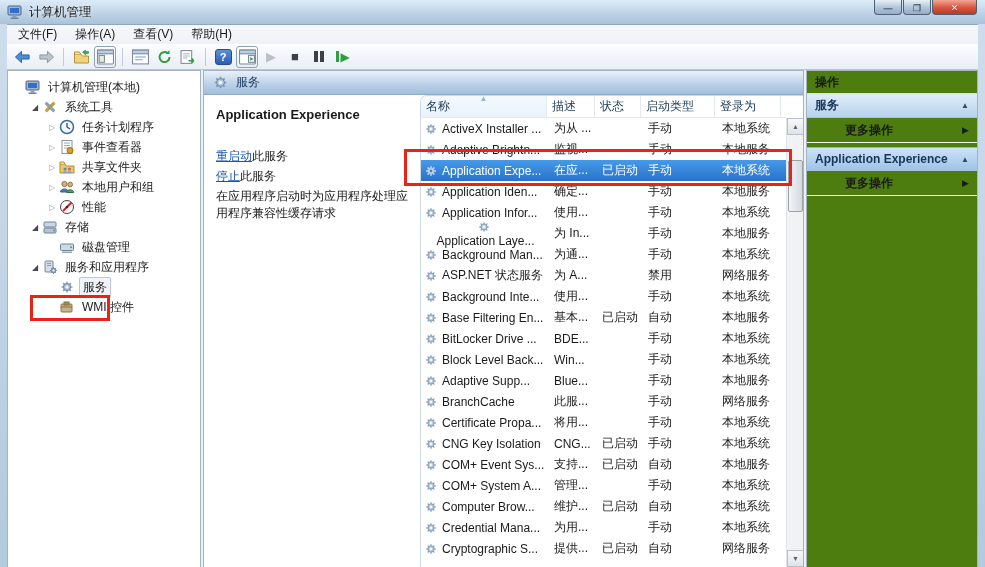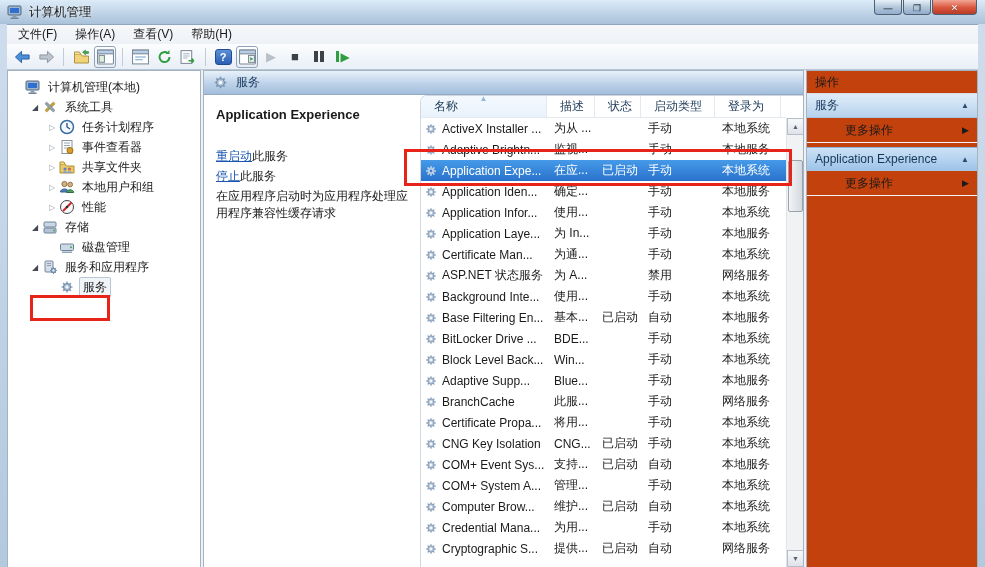--- a/index.html
+++ b/index.html
@@ -71,21 +71,21 @@
   .svc-title { font-weight:bold; font-size:13px; margin-bottom:26px; }
   .svc-link-line { margin-bottom:3px; }
   .svc-link-line a { color:#1a56b0; text-decoration:underline; cursor:pointer; }
   .svc-desc-label { margin-top:34px; }
   .svc-desc { margin-top:2px; line-height:17px; }
 
   .list-pane { position:absolute; left:216px; top:24px; right:0; bottom:0; background:#fff;
                border-left:1px solid #cfd8e2; border-top:1px solid #cfd8e2; border-radius:7px 0 0 0; overflow:hidden; }
   .list-header { position:absolute; top:0; left:0; right:17px; height:22px; display:flex;
                  border-bottom:1px solid #e3e9f0; background:#fff; }
-  .col-h { position:relative; height:100%; display:flex; align-items:center; padding-left:13px;
+  .col-h { position:relative; height:100%; display:flex; align-items:center; padding-left:5px;
            border-right:1px solid #e4e9ef; color:#24405e; cursor:default; }
   .col-h.sorted { background:linear-gradient(#f4f9fe,#e9f2fb); }
   .sort-arrow { position:absolute; top:-2px; left:50%; transform:translateX(-50%);
                 font-size:8px; color:#8fb8de; }
   .list-rows { position:absolute; top:22px; left:0; right:17px; bottom:0; }
   .svc-row { height:21px; display:flex; align-items:center; white-space:nowrap; cursor:default; }
   .svc-row .cell { overflow:hidden; padding-left:7px; flex:none; }
   .svc-row .cell.name { display:flex; align-items:center; padding-left:3px; }
   .svc-row .cell.name svg { width:14px; height:14px; margin-right:4px; flex:none; }
   .svc-row.selected { background:linear-gradient(#459ae8,#2a72cc); color:#fff; }
@@ -95,22 +95,22 @@
              border-left:1px solid #e0e3e8; }
   .scroll-btn { position:absolute; left:0; width:17px; height:17px; background:linear-gradient(#f7f8fa,#dfe3e9);
                 border:1px solid #b8bfc9; display:flex; align-items:center; justify-content:center;
                 font-size:7px; color:#5a6470; }
   .scroll-btn.up { top:0; }
   .scroll-btn.down { bottom:0; }
   .scroll-thumb { position:absolute; left:1px; width:15px; top:42px; height:52px;
                   background:linear-gradient(90deg,#f2f4f6,#d4d9e0); border:1px solid #9aa2ac; border-radius:2px; }
 
   
-  .actions-pane { position:absolute; left:799px; top:0; right:0; bottom:0; background:#c2410c;
-                  border:1px solid #a5b2c0; border-bottom:none; }
+  .actions-pane { position:absolute; left:799px; top:0; right:0; bottom:0; background:#4d7c0f;
+                  border:1px solid #a5b2c0; border-bottom:none;font-weight:bold; }
   .actions-title { height:23px; display:flex; align-items:center; padding-left:8px;
                    border-bottom:1px solid #d8dee6; color:#1a1a1a; }
   .action-section-header { height:24px; display:flex; align-items:center; padding:0 8px;
                            background:linear-gradient(#e0edf9,#b6d2ec); border-bottom:1px solid #a9c4de;
                            color:#16365a; cursor:default; }
   .action-section-header.selected { background:linear-gradient(#cde2f6,#9ec4e8); border-top:1px solid #8fb4d8; }
   .action-section-header .collapse { margin-left:auto; font-size:8px; color:#2a4a6c; }
   .action-item { height:25px; display:flex; align-items:center; padding:0 8px 0 38px;
                  border-bottom:1px solid #f0f4f9; cursor:default; }
   .action-item .arrow { margin-left:auto; font-size:9px; color:#1a1a1a; }
@@ -332,20 +332,29 @@
           <span class="tree-exp"></span>
           <span class="tree-ico"><svg viewBox="0 0 16 16">
               <g stroke="#8fa6c0" stroke-width="1.6">
                 <path d="M8 2.5v11M2.5 8h11M4.1 4.1l7.8 7.8M11.9 4.1l-7.8 7.8"></path>
               </g>
               <circle cx="8" cy="8" r="3.6" fill="#a8bcd2" stroke="#6d87a6"></circle>
               <circle cx="8" cy="8" r="1.6" fill="#f4f8fb"></circle>
             </svg></span>
           <span class="tree-label">服务</span>
         </div>
+        <div class="tree-item" style="padding-left: 38px;">
+          <span class="tree-exp"></span>
+          <span class="tree-ico"><svg viewBox="0 0 16 16">
+              <rect x="2" y="5" width="11" height="8" rx="1" fill="#c8b48e" stroke="#8a733f"></rect>
+              <rect x="5" y="3" width="5" height="3" fill="#a08a55" stroke="#8a733f"></rect>
+              <path d="M2 8h11" stroke="#8a733f"></path>
+            </svg></span>
+          <span class="tree-label">WMI 控件</span>
+        </div>
       </div>
 
     <div class="middle-pane">
       <div class="mmc-header">
         <svg viewBox="0 0 16 16">
             <g stroke="#7d99ba" stroke-width="1.6">
               <path d="M8 2.5v11M2.5 8h11M4.1 4.1l7.8 7.8M11.9 4.1l-7.8 7.8"></path>
             </g>
             <circle cx="8" cy="8" r="3.6" fill="#b6c9dd" stroke="#6d87a6"></circle>
             <circle cx="8" cy="8" r="1.6" fill="#f4f8fb"></circle>
@@ -468,21 +477,21 @@
                   </svg>
                 </span>
                 <span>Application Infor...</span>
               </div>
               <div class="cell" style="width: 48px;">使用...</div>
               <div class="cell" style="width: 46px;"></div>
               <div class="cell" style="width: 74px;">手动</div>
               <div class="cell" style="width: 66px;">本地系统</div>
             </div>
             <div class="svc-row">
-              <div class="cell name" style="width: 126px;">
+              <div class="cell name" style="width: 126px; flex-direction: column;">
                 <span style="display: inline-flex;">
                   <svg viewBox="0 0 16 16">
                     <g stroke="#9db0c6" stroke-width="1.6">
                       <path d="M8 2.5v11M2.5 8h11M4.1 4.1l7.8 7.8M11.9 4.1l-7.8 7.8"></path>
                     </g>
                     <circle cx="8" cy="8" r="3.6" fill="#b4c5d8" stroke="#7d95af"></circle>
                     <circle cx="8" cy="8" r="1.6" fill="#f4f8fb"></circle>
                   </svg>
                 </span>
                 <span>Application Laye...</span>
@@ -496,21 +505,21 @@
               <div class="cell name" style="width: 126px;">
                 <span style="display: inline-flex;">
                   <svg viewBox="0 0 16 16">
                     <g stroke="#9db0c6" stroke-width="1.6">
                       <path d="M8 2.5v11M2.5 8h11M4.1 4.1l7.8 7.8M11.9 4.1l-7.8 7.8"></path>
                     </g>
                     <circle cx="8" cy="8" r="3.6" fill="#b4c5d8" stroke="#7d95af"></circle>
                     <circle cx="8" cy="8" r="1.6" fill="#f4f8fb"></circle>
                   </svg>
                 </span>
-                <span>Certificate Man...</span>
+                <span>Background Man...</span>
               </div>
               <div class="cell" style="width: 48px;">为通...</div>
               <div class="cell" style="width: 46px;"></div>
               <div class="cell" style="width: 74px;">手动</div>
               <div class="cell" style="width: 66px;">本地系统</div>
             </div>
             <div class="svc-row">
               <div class="cell name" style="width: 126px;">
                 <span style="display: inline-flex;">
                   <svg viewBox="0 0 16 16">

